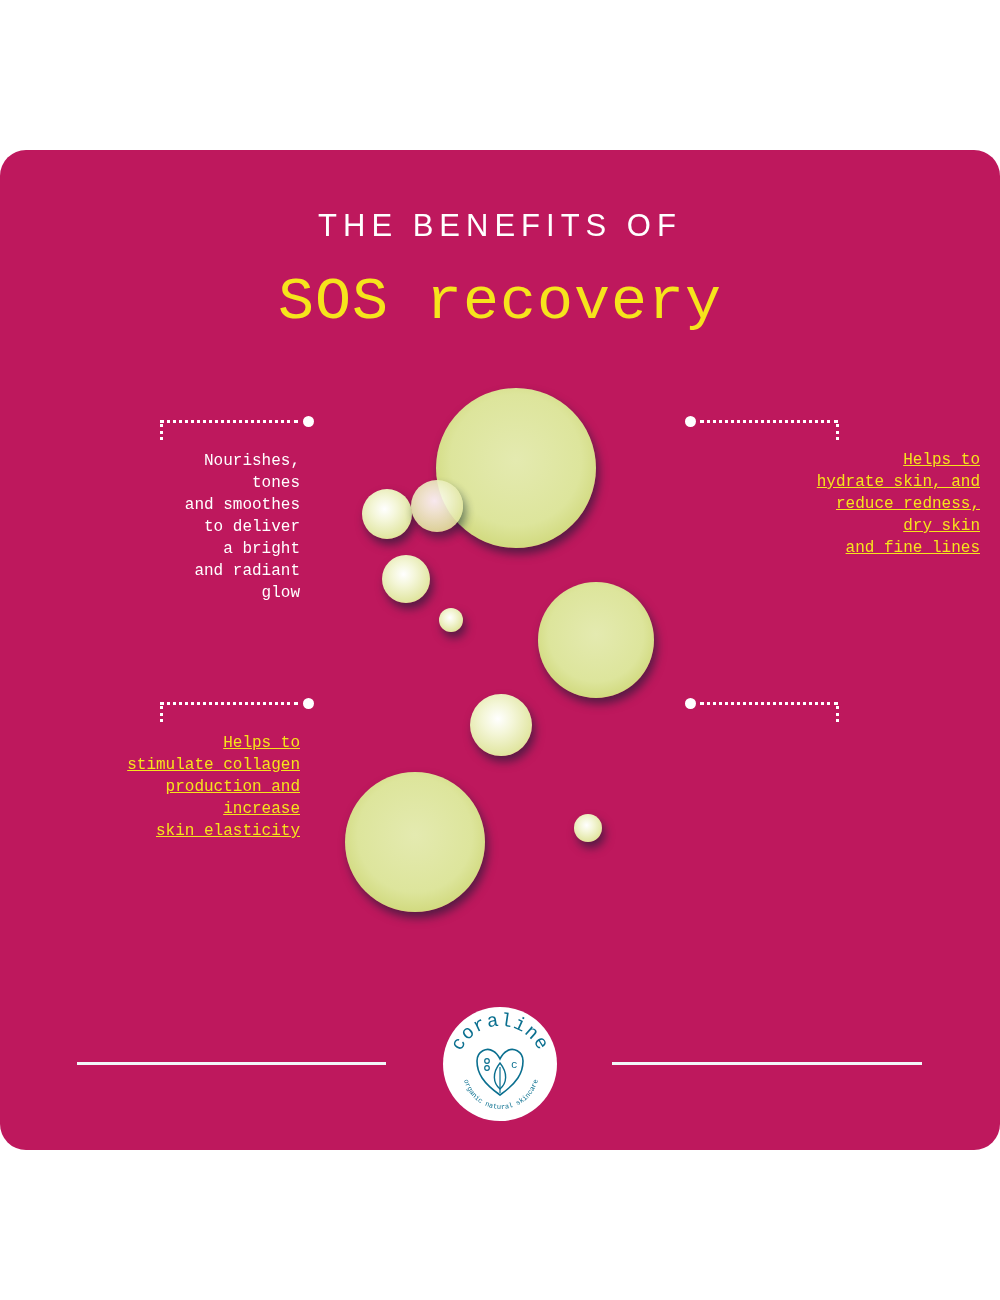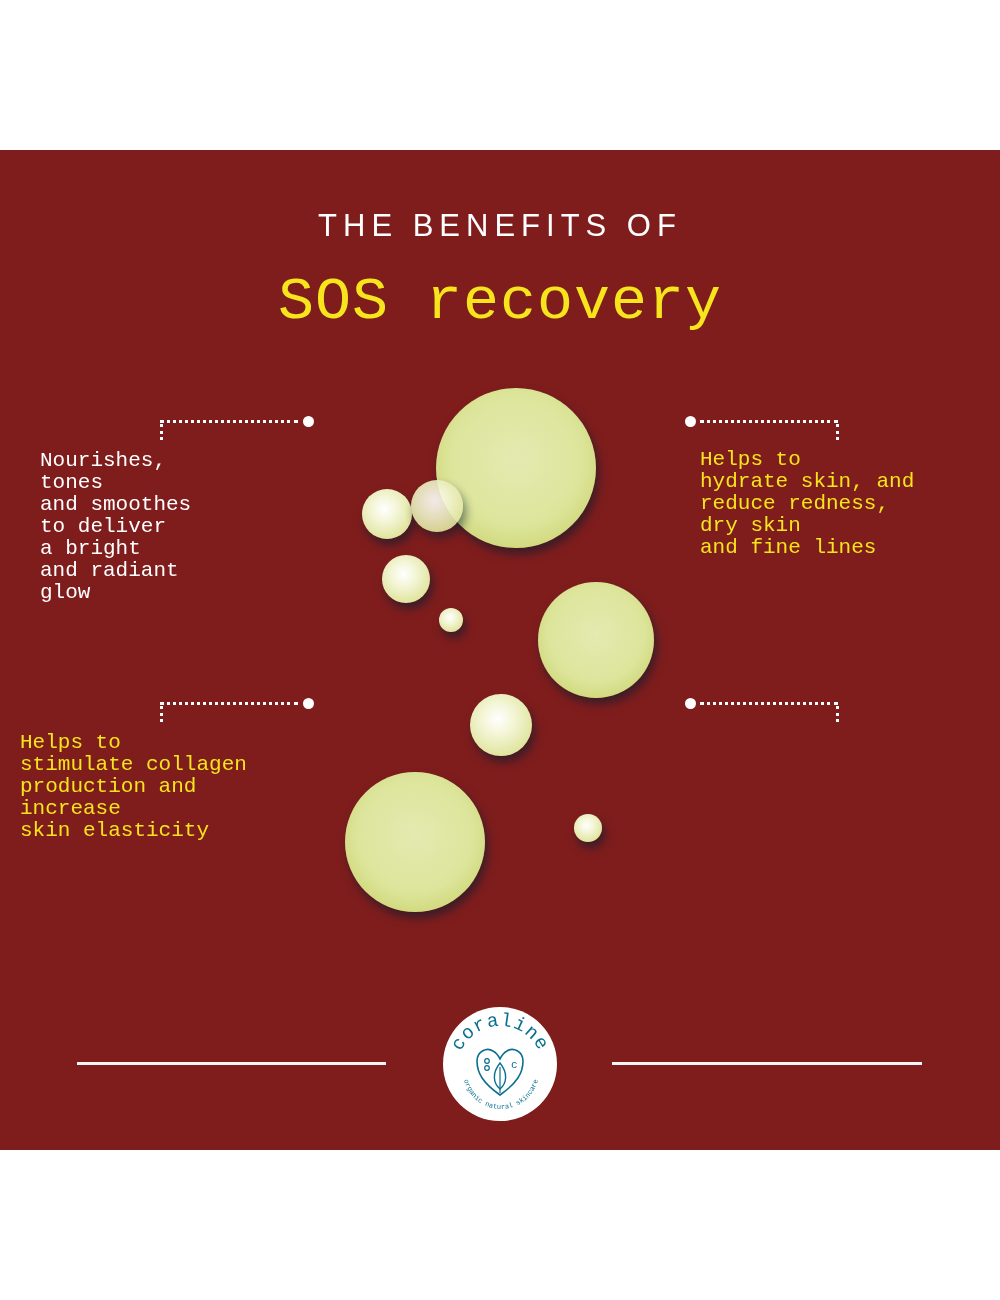--- a/index.html
+++ b/index.html
@@ -1,24 +1,24 @@
 <!DOCTYPE html>
 <html><head>
 <meta charset="utf-8">
 <style>
   html,body{margin:0;padding:0;background:#ffffff;}
   body{width:1000px;height:1300px;position:relative;overflow:hidden;}
-  .panel{position:absolute;left:0;top:150px;width:1000px;height:1000px;background:#7f1d1d;}
+  .panel{position:absolute;left:0;top:150px;width:1000px;height:1000px;background:#be185d;border-radius:26px;}
   .kicker{position:absolute;left:0;top:58px;width:1000px;text-align:center;color:#ffffff;
     font-family:"Liberation Sans",sans-serif;font-size:31px;letter-spacing:6px;font-weight:400;}
   .title{position:absolute;left:0;top:118px;width:1000px;text-align:center;color:#f6e41c;
     font-family:"Liberation Mono",monospace;font-size:60px;letter-spacing:1px;}
-  .benefit{position:absolute;font-family:"Liberation Mono",monospace;font-size:21px;line-height:22px;text-align:left;white-space:pre-line;}
+  .benefit{position:absolute;font-family:"Liberation Mono",monospace;font-size:16px;line-height:22px;text-align:right;white-space:pre-line;}
   .white{color:#ffffff;}
-  .yellow{color:#f6e41c;}
+  .yellow{color:#f6e41c;text-decoration:underline;}
   .connector{position:absolute;width:150px;height:22px;}
   .hdots{position:absolute;top:0;height:3px;border-top:3px dotted #ffffff;}
   .vdots{position:absolute;top:4px;width:3px;height:16px;border-left:3px dotted #ffffff;}
   .dot{position:absolute;top:-4px;width:11px;height:11px;border-radius:50%;background:#ffffff;}
   .bubble{position:absolute;border-radius:50%;
     background:radial-gradient(circle at 50% 45%, #e4eab0 0%, #dde59c 55%, #c9d26a 88%, #eef2c8 95%, #b7c25a 100%);
     box-shadow:3px 6px 10px rgba(0,30,50,0.55);}
   .bubble.small{background:radial-gradient(circle at 45% 40%, #ffffff 0%, #f4f6d8 30%, #dfe49c 75%, #b8c05a 100%);}
   .divider{position:absolute;top:912px;height:3px;background:#f2f6f8;}
   .logo{position:absolute;left:443px;top:857px;width:114px;height:114px;border-radius:50%;background:#ffffff;}

